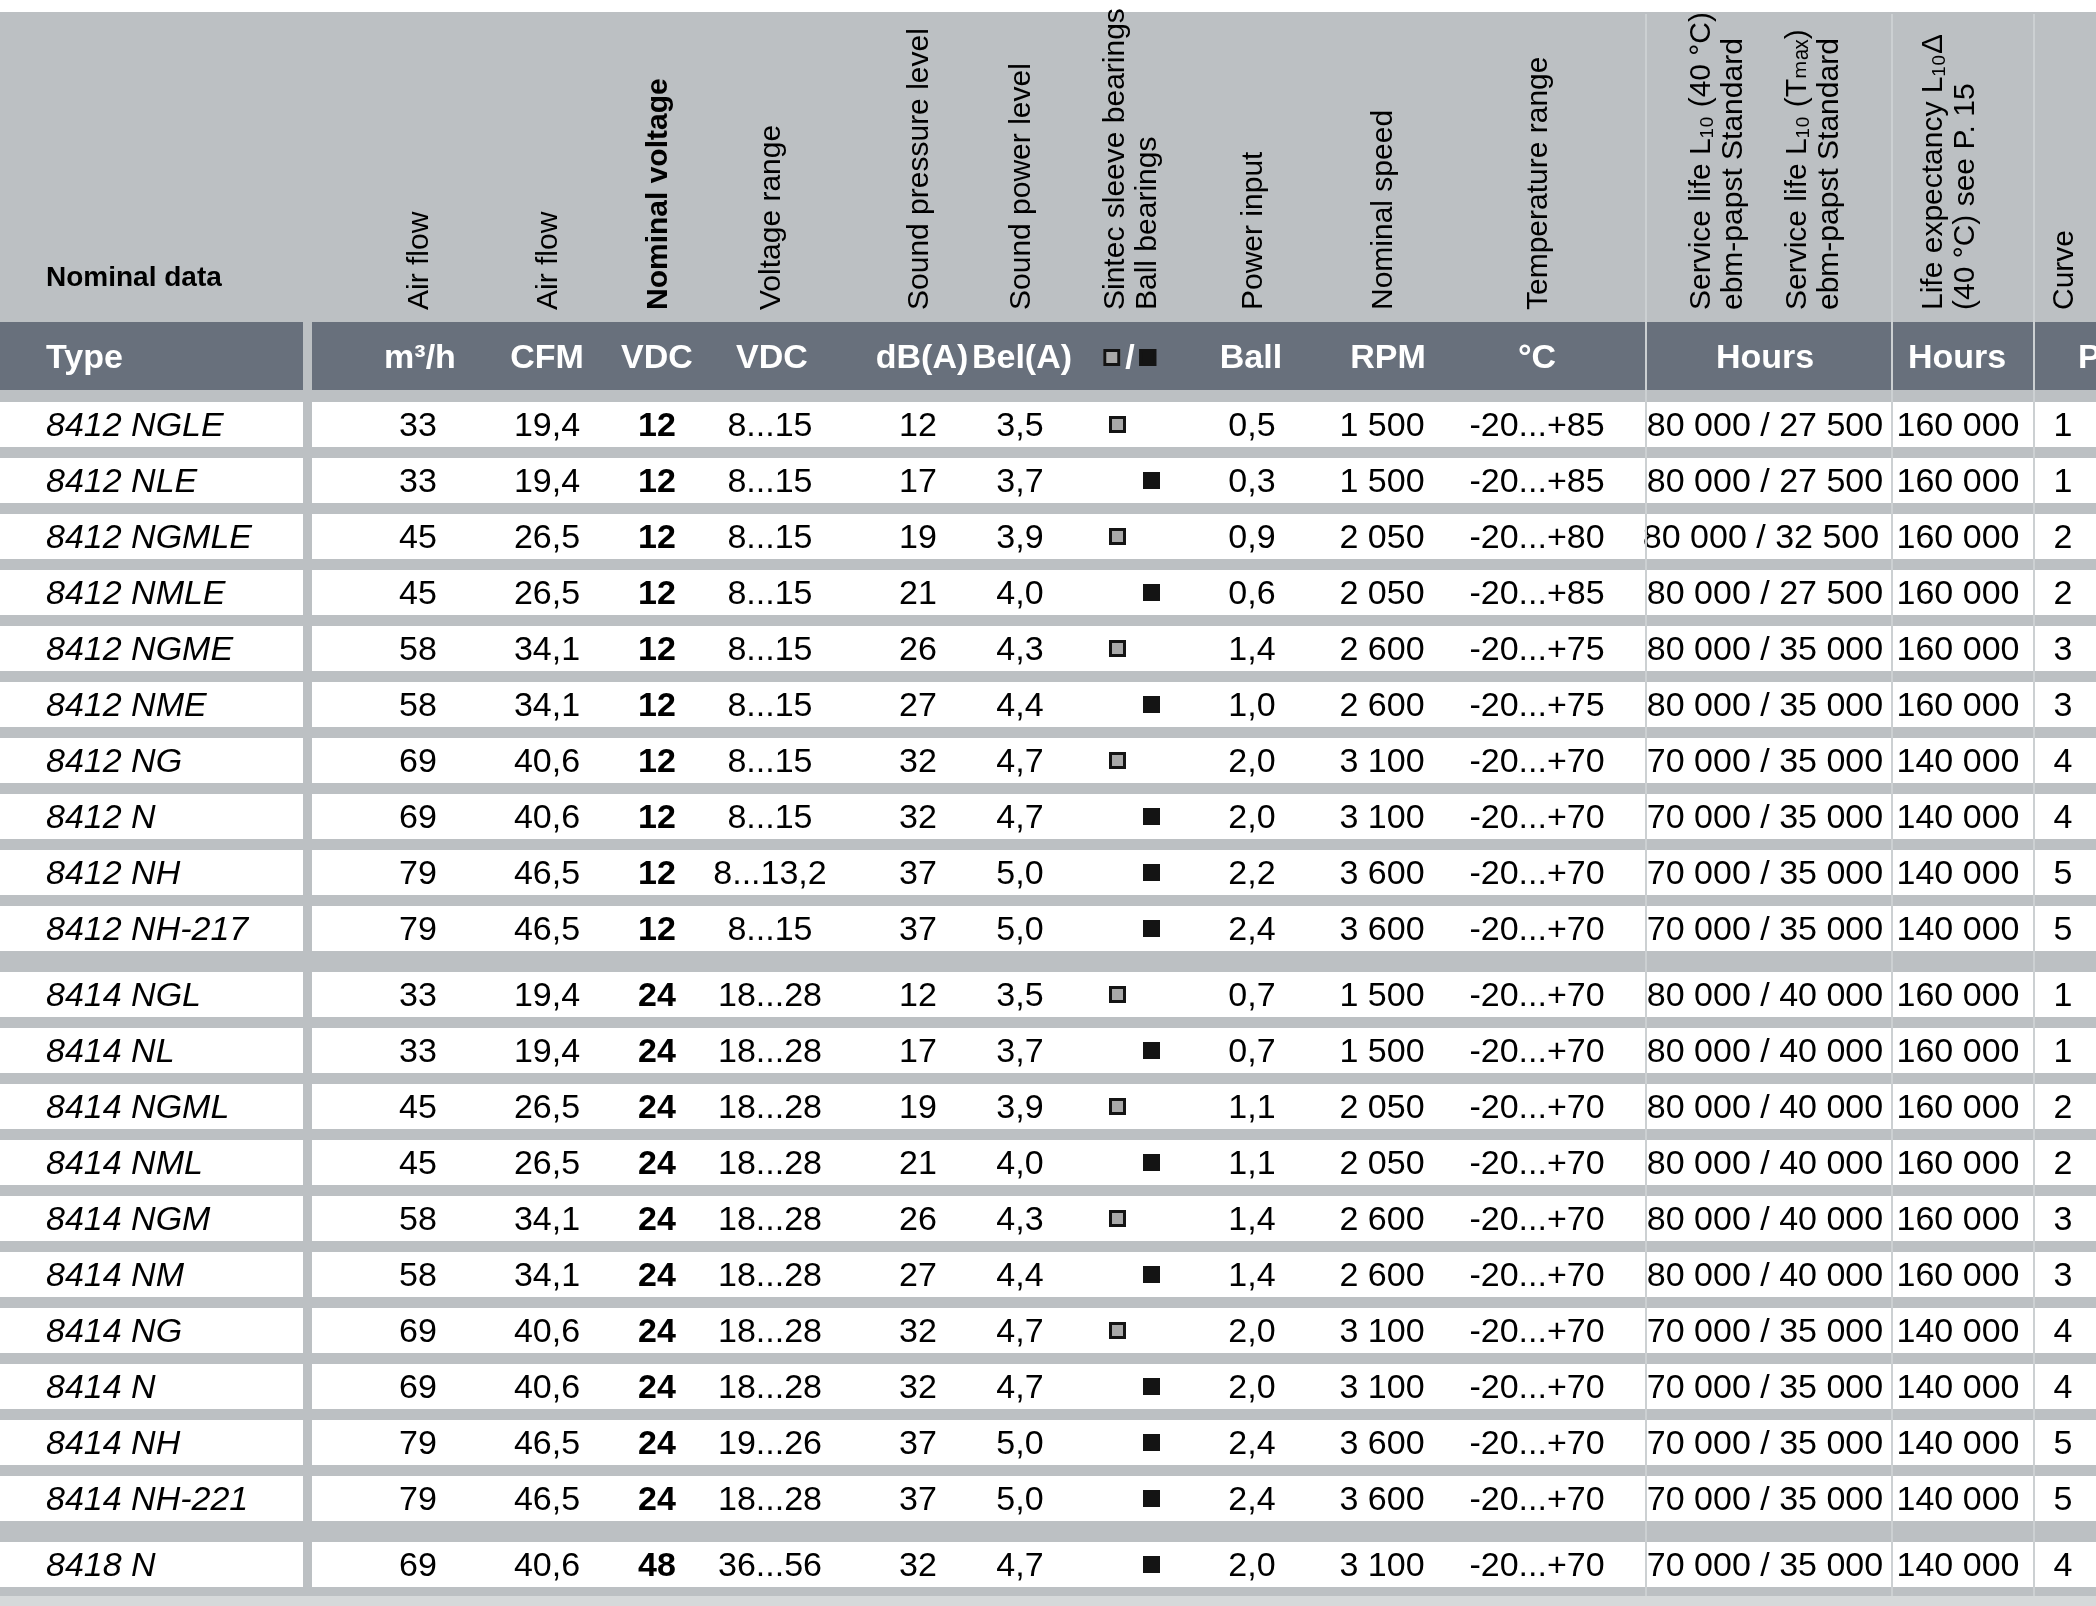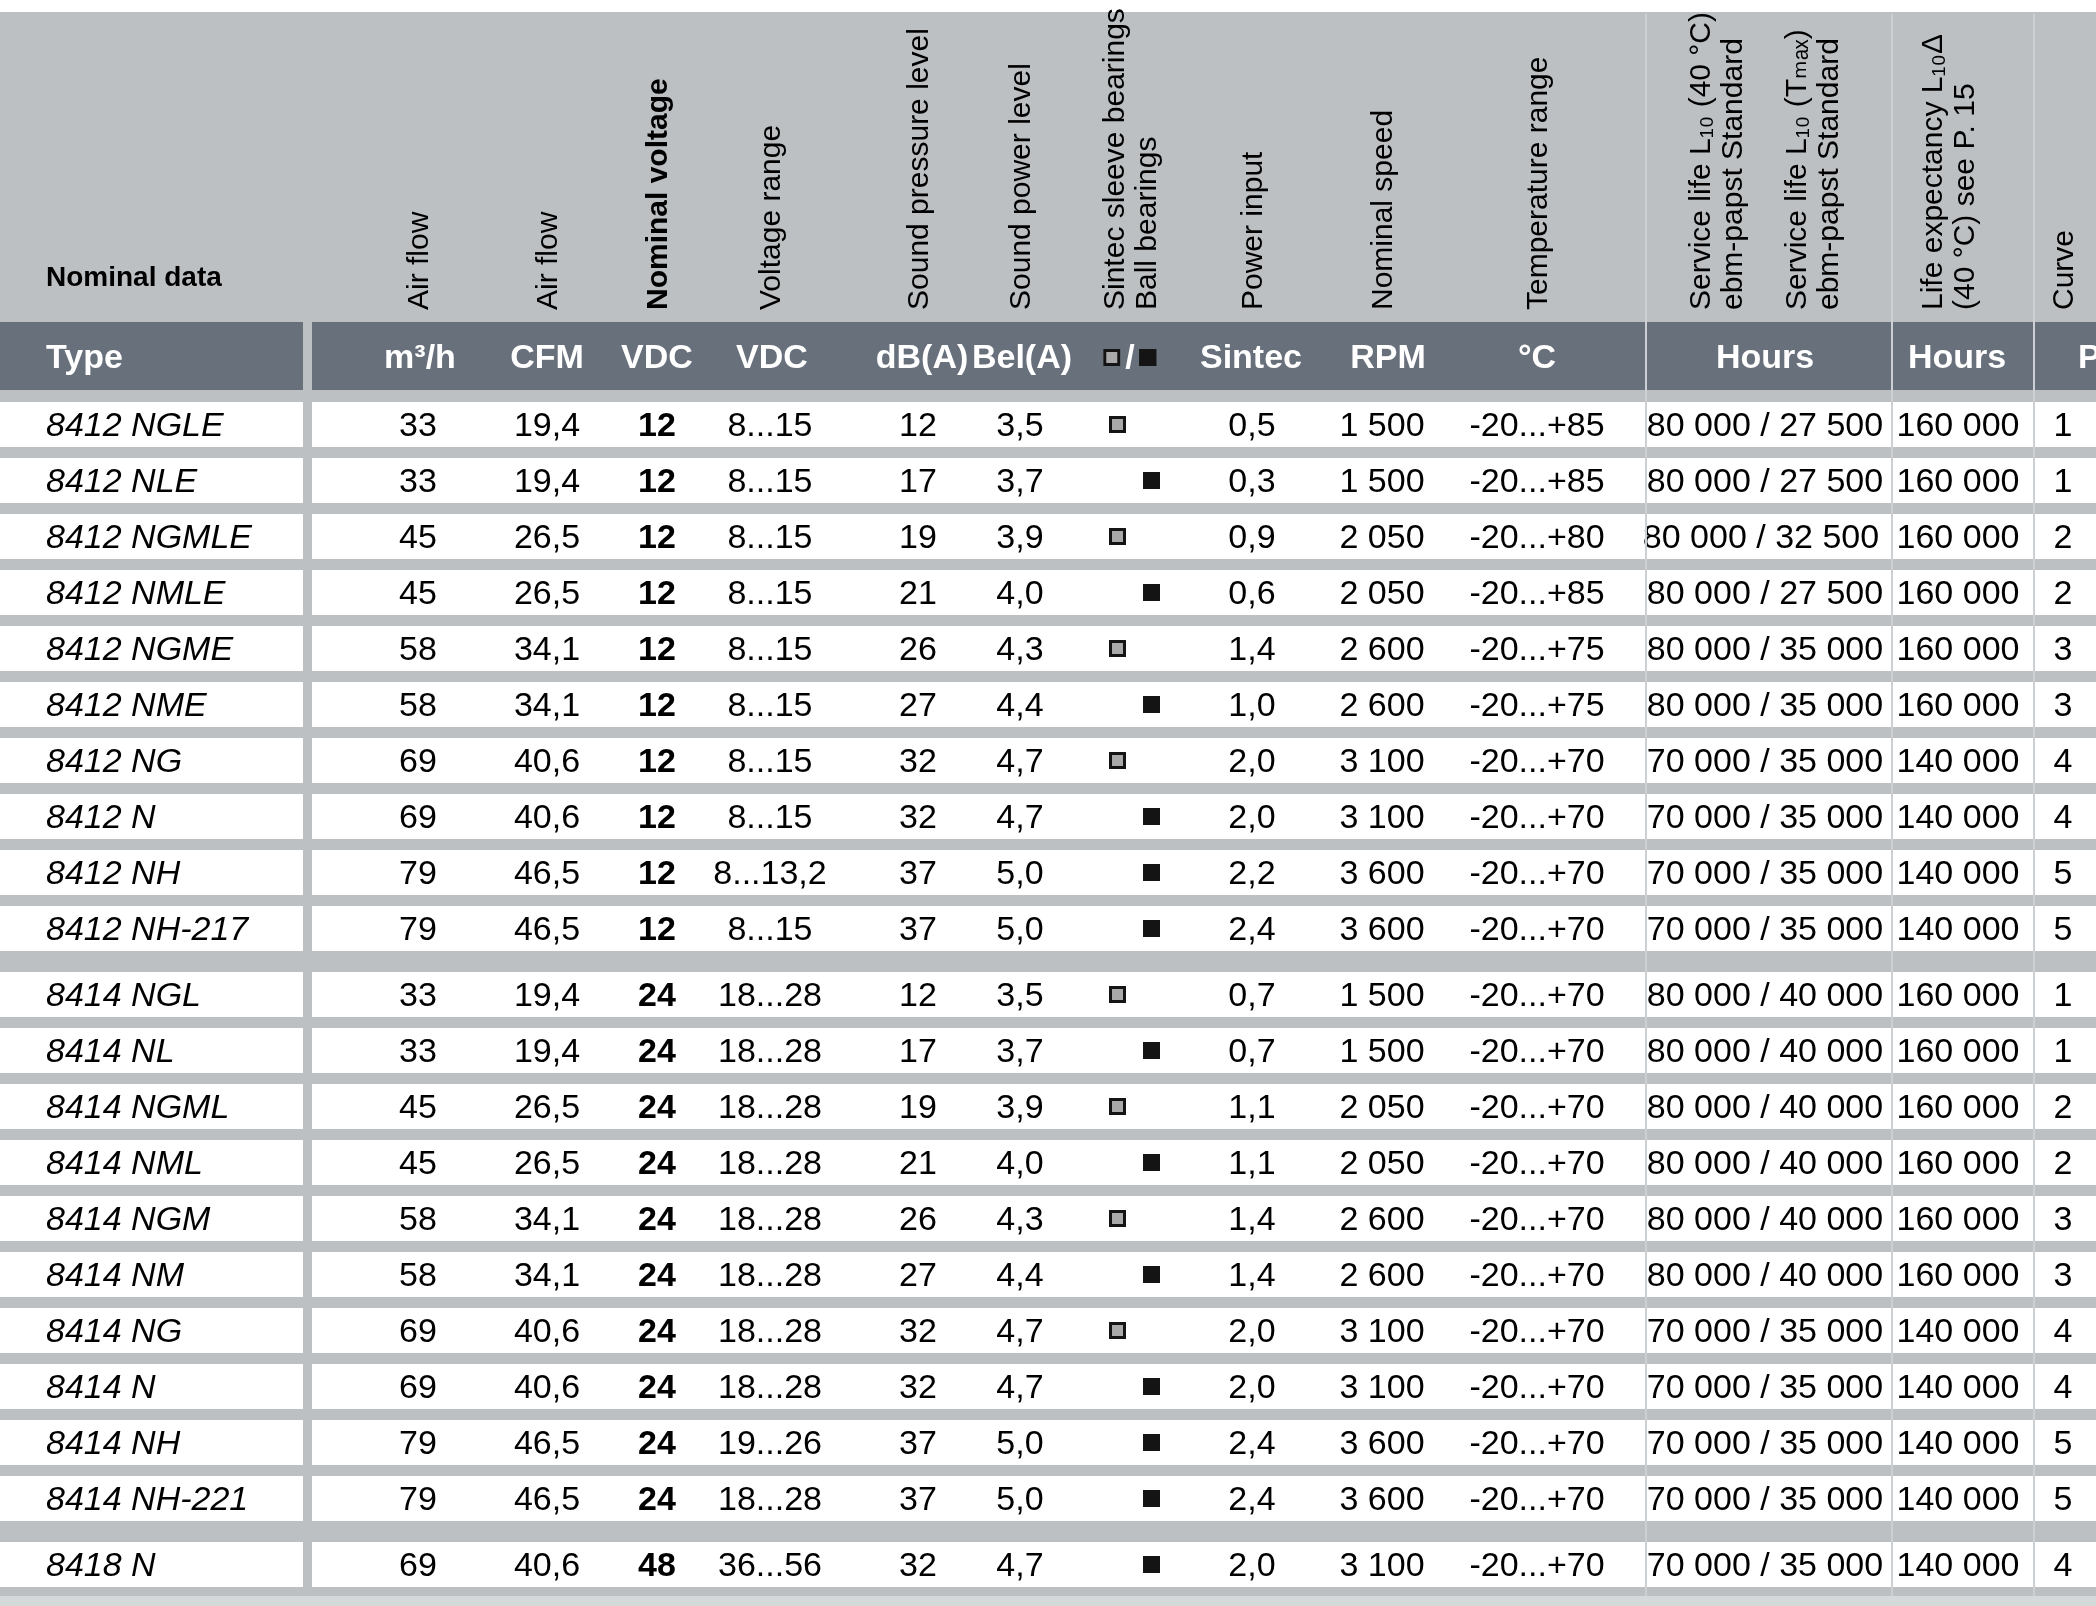--- a/index.html
+++ b/index.html
@@ -106,21 +106,21 @@
   <div class="band left"></div>
   <div class="band right"></div>
 
   <div id="subheader-labels">
       <span class="sub left-align" style="left: 46px;">Type</span>
       <span class="sub" style="left: 420px;">m³/h</span>
       <span class="sub" style="left: 547px;">CFM</span>
       <span class="sub" style="left: 657px;">VDC</span>
       <span class="sub" style="left: 772px;">VDC</span>
       <span class="sub" style="left: 922px;">dB(A)</span>
-      <span class="sub" style="left: 1251px;">Sintec</span>
+      <span class="sub" style="left: 1251px;">Ball</span>
       <span class="sub" style="left: 1022px;">Bel(A)</span>
       <span class="sub" style="left: 1388px;">RPM</span>
       <span class="sub" style="left: 1537px;">°C</span>
       <span class="sub" style="left: 1765px;">Hours</span>
       <span class="sub" style="left: 1957px;">Hours</span>
       <span class="sub left-align" style="left: 2078px;">P</span>
     </div>
 
   <span class="sub" style="left:1130px"><span class="sq sleeve"></span><span>/</span><span class="sq ball"></span></span>
 

